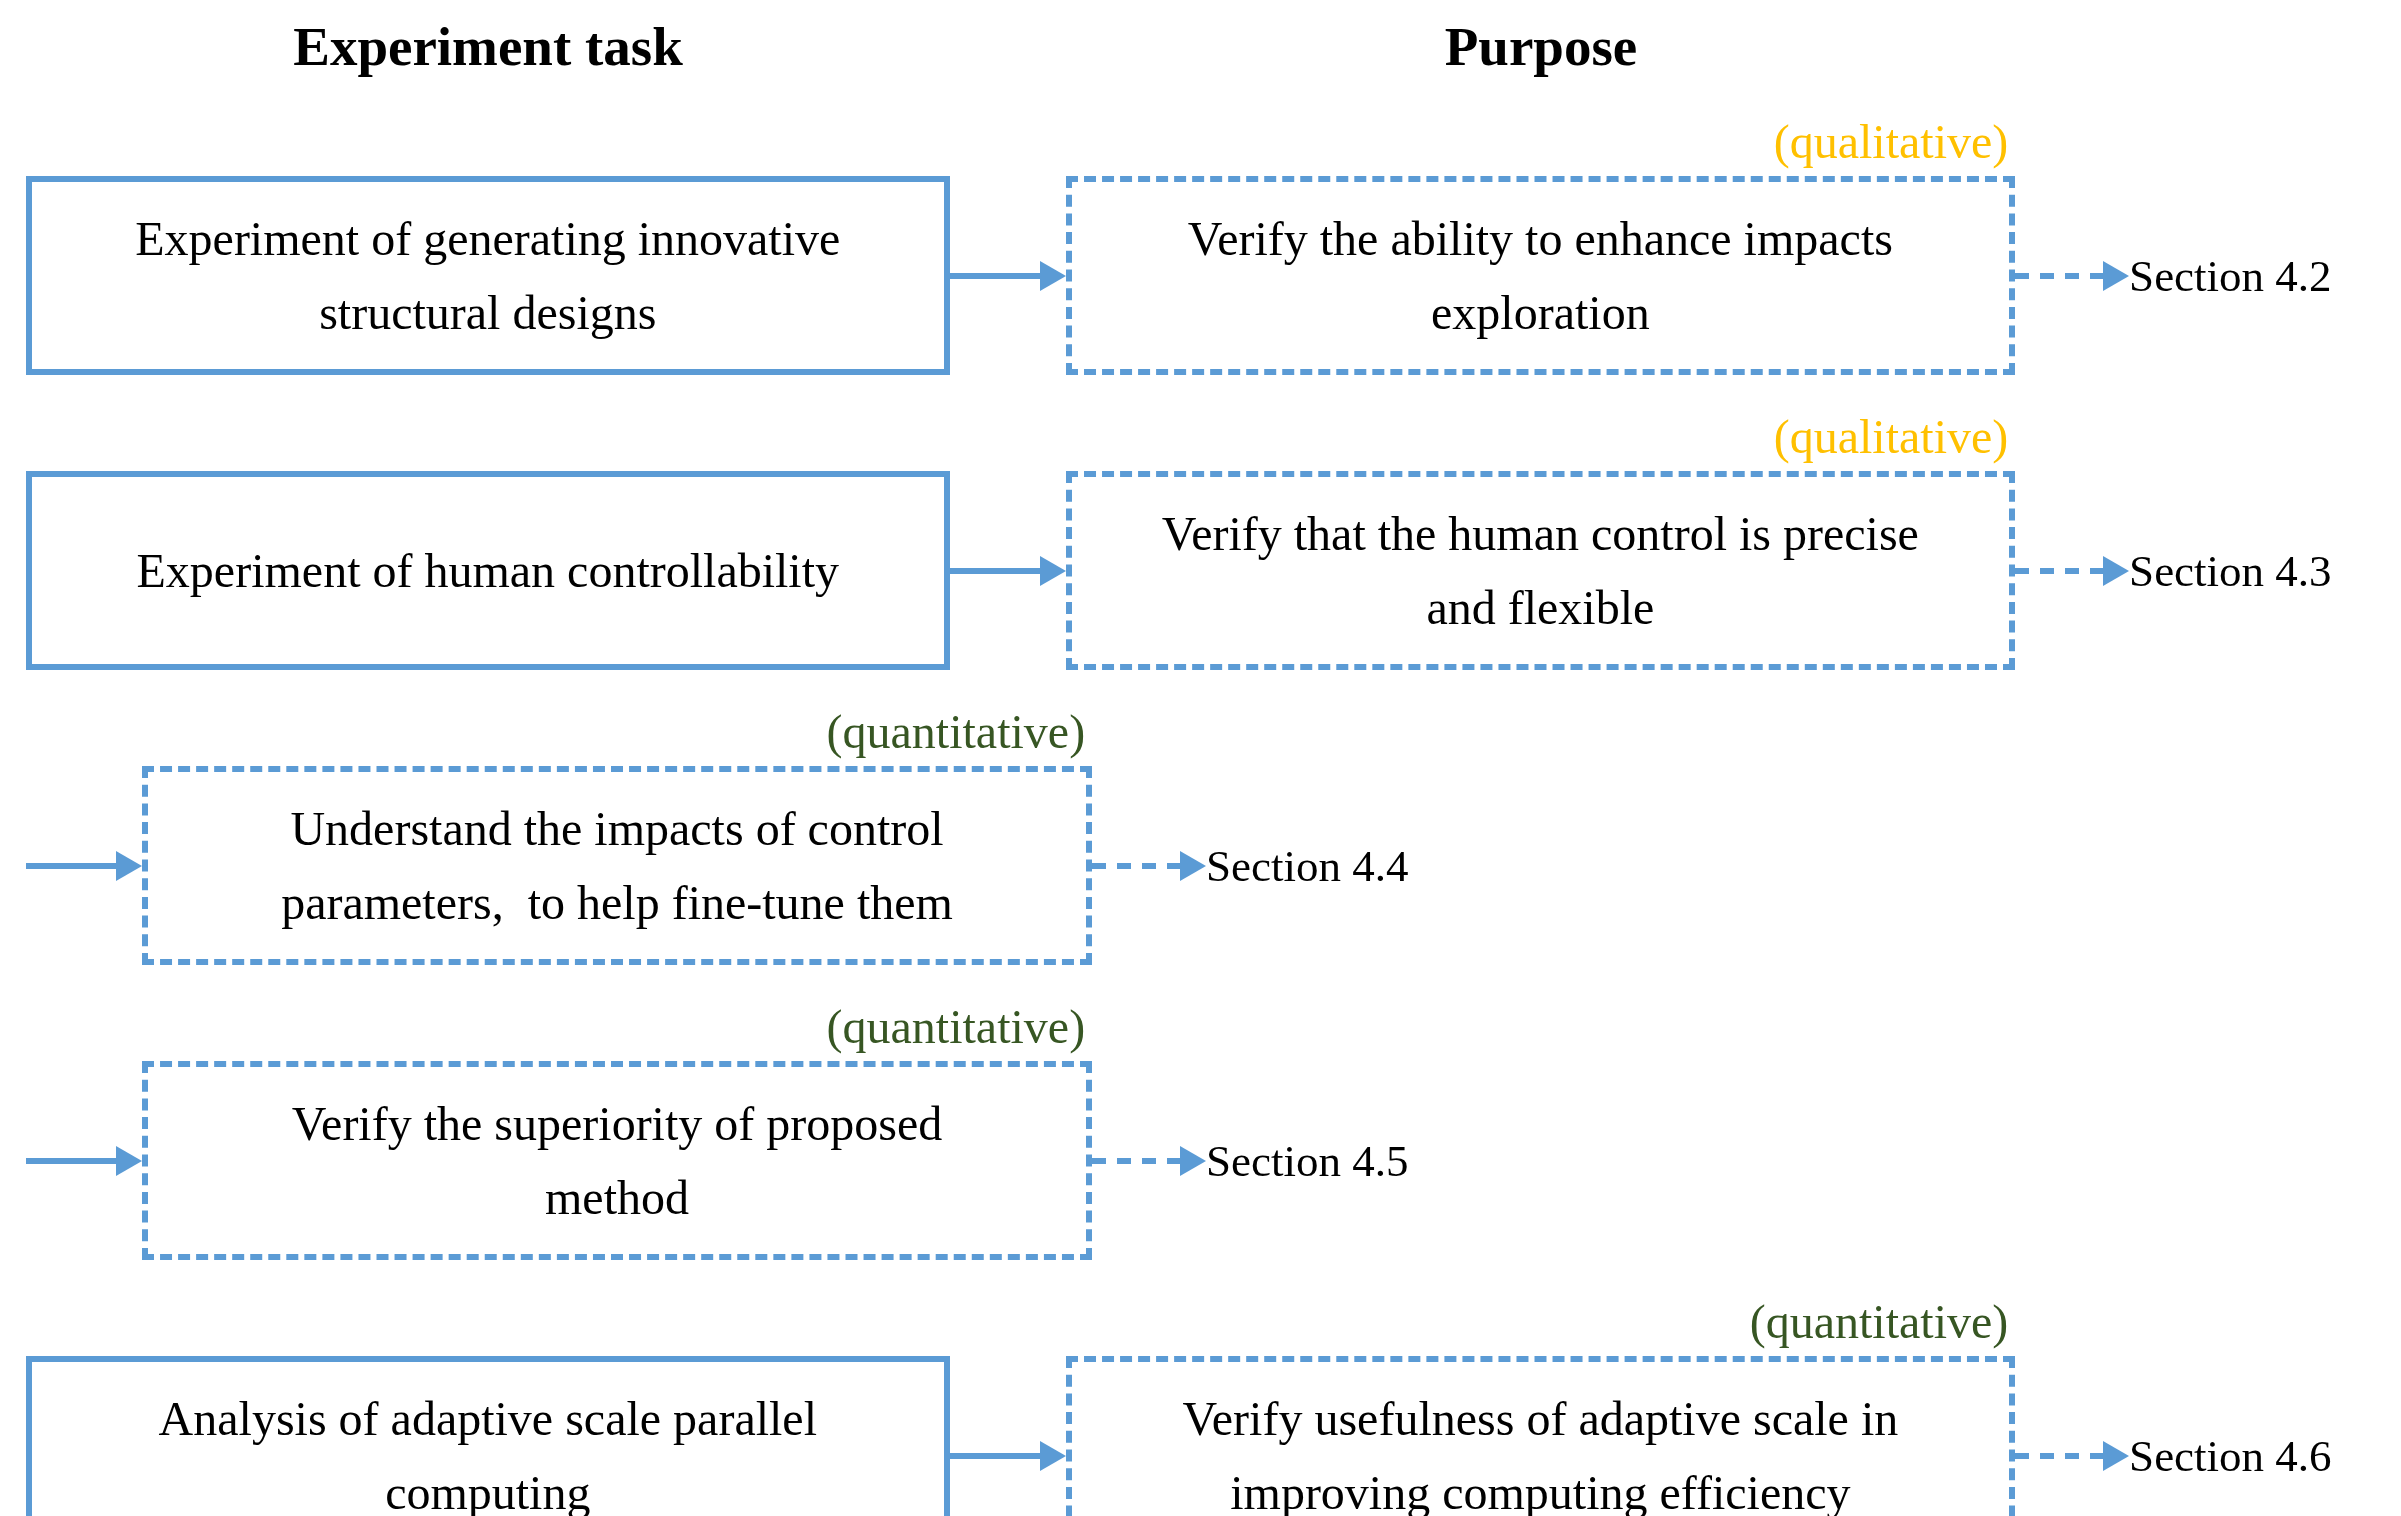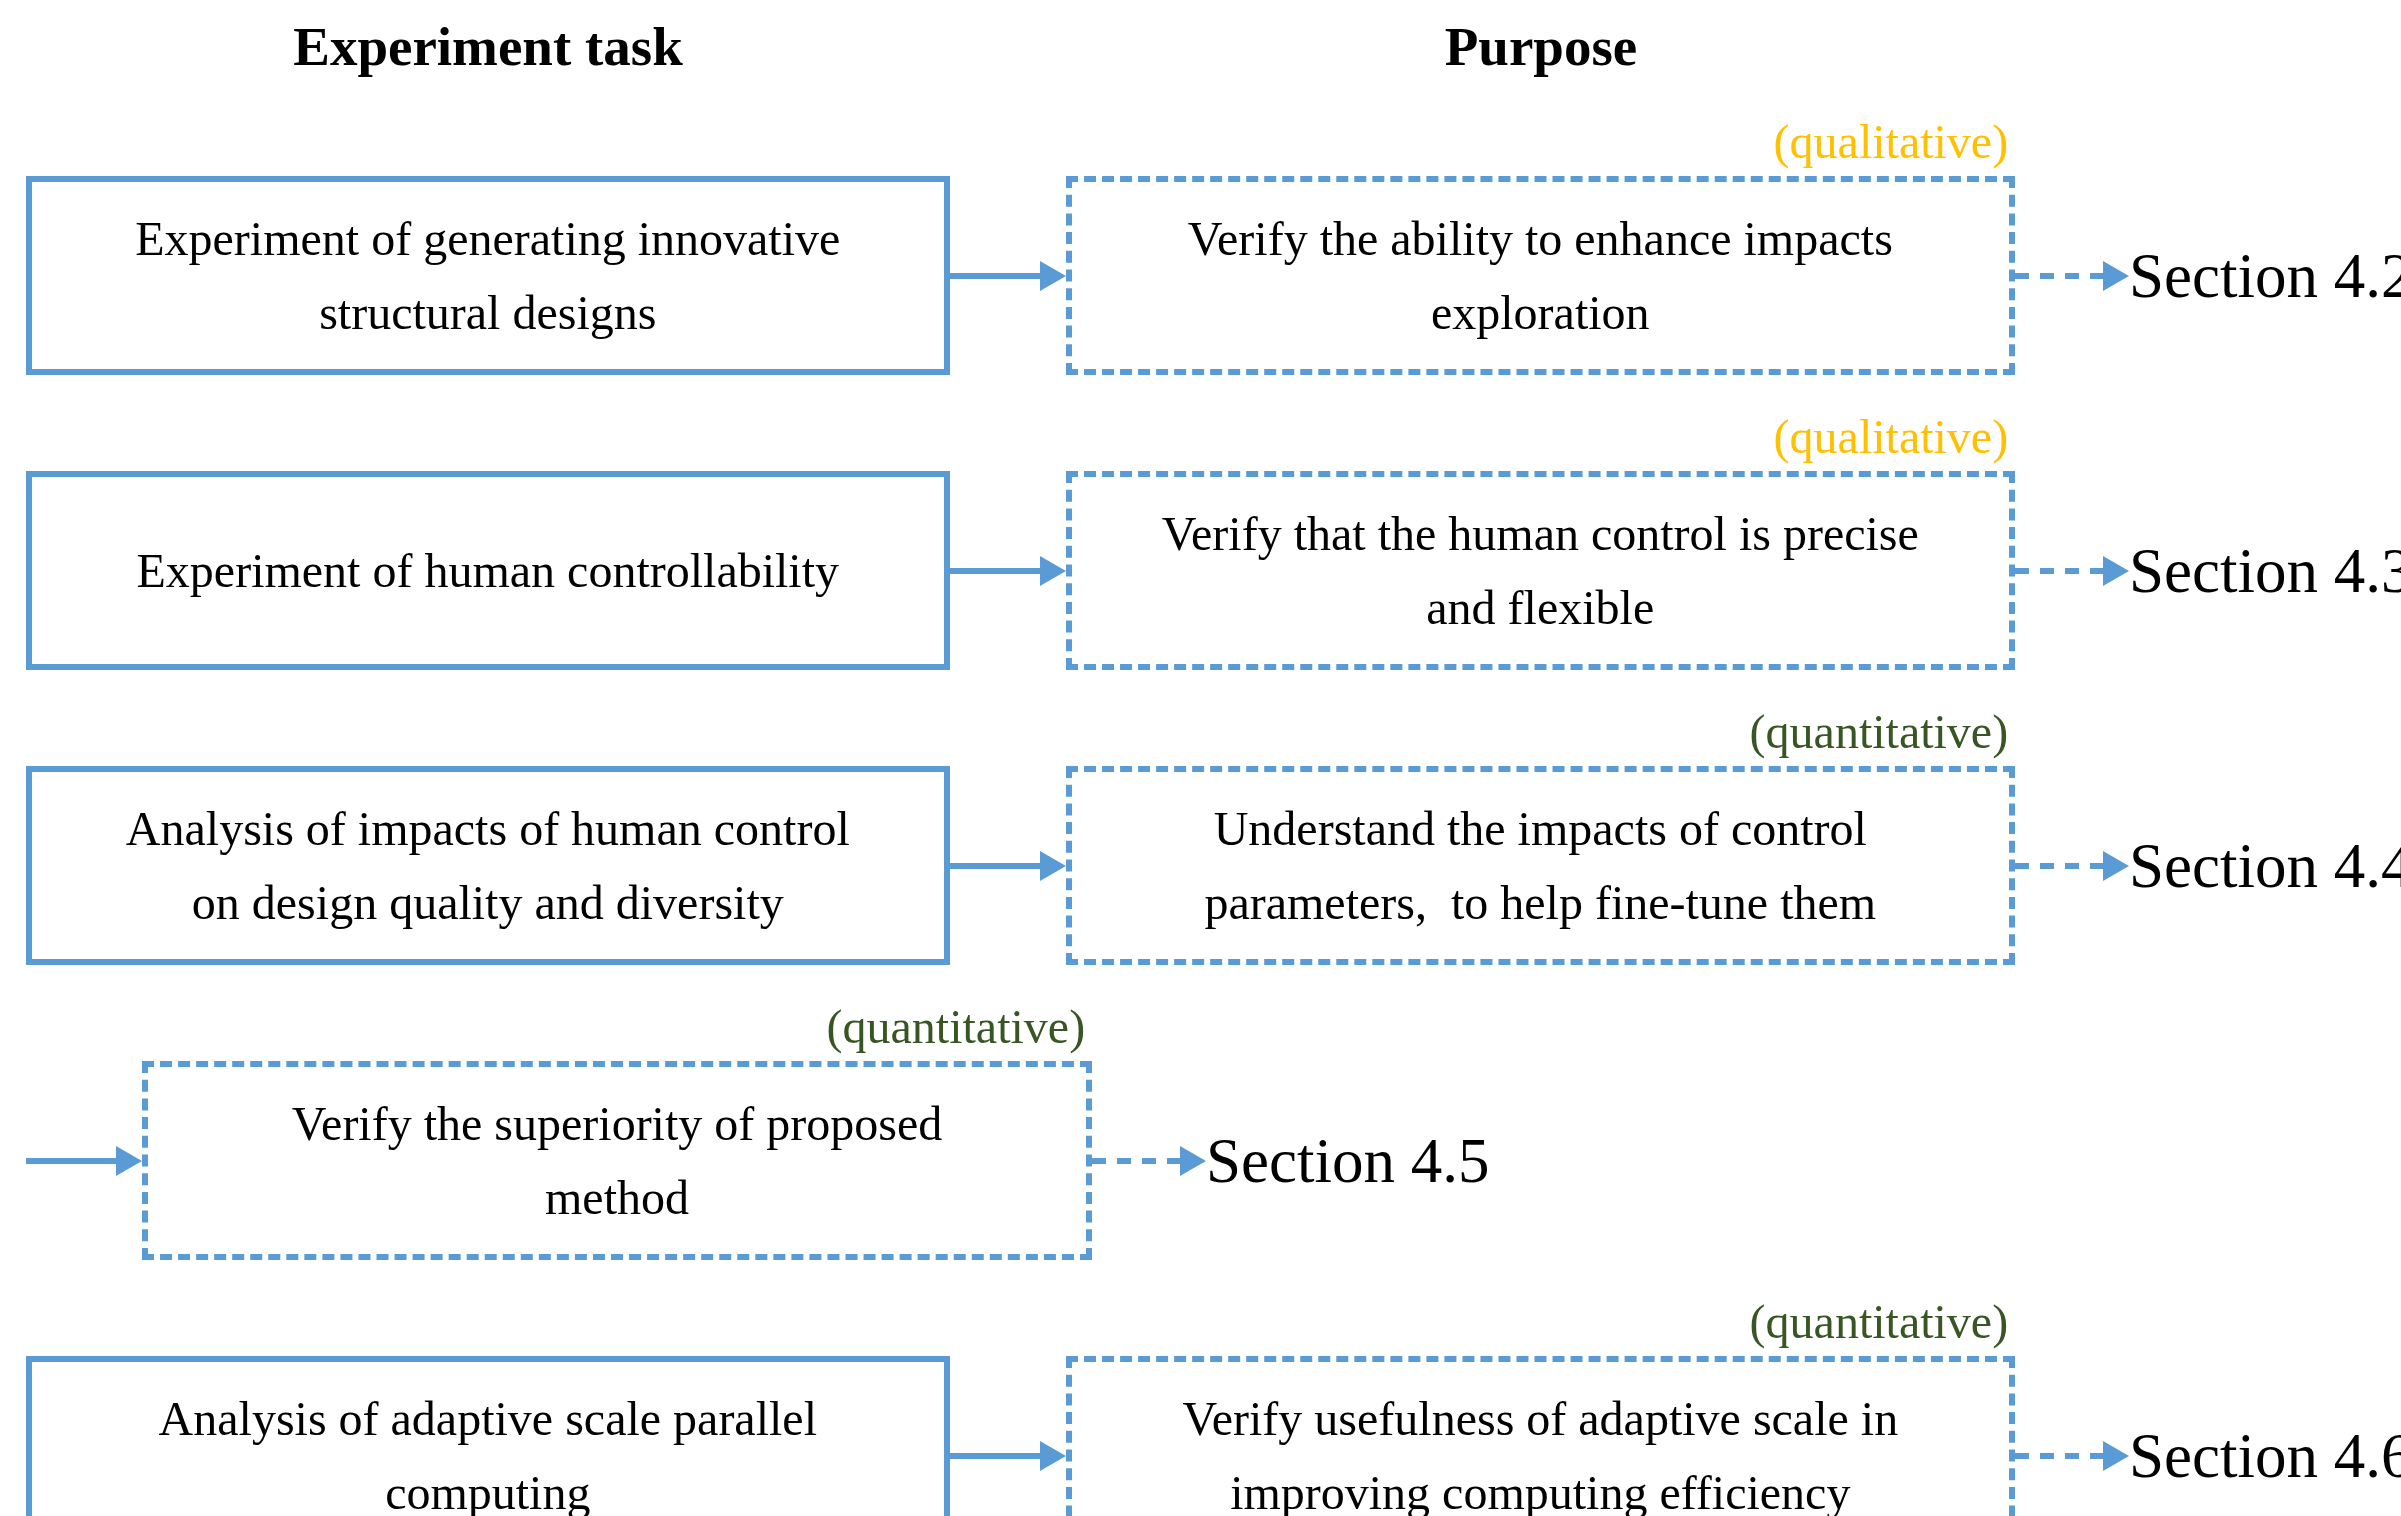--- a/index.html
+++ b/index.html
@@ -89,21 +89,21 @@
   }
   .arrow .head{
     width:0;height:0;
     border-left:26px solid var(--blue);
     border-top:15.5px solid transparent;
     border-bottom:15.5px solid transparent;
   }
   
   .section-label{
     width:272px;
-    font-size:63px;
+    font-size:45px;
     line-height:60px;
     white-space:pre;
   }
 </style>
 </head>
 <body>
 
 <div class="diagram">
 
   <div class="headers">
@@ -151,24 +151,20 @@
       </div>
     </div>
     <div class="arrow dashed">
         <div class="line"></div>
         <div class="head"></div>
       </div>
     <div class="section-label">Section 4.3</div>
   </div>
 
   <div class="row">
-    <div class="task-box">
-      <span class="box-text">Analysis of impacts of human control
-on design quality and diversity</span>
-    </div>
     <div class="arrow solid">
         <div class="line"></div>
         <div class="head"></div>
       </div>
     <div class="purpose-wrap">
       <div class="type-label" style="color: rgb(55, 86, 35);">(quantitative)</div>
       <div class="purpose-box">
         <span class="box-text">Understand the impacts of control
 parameters,  to help fine-tune them</span>
       </div>

